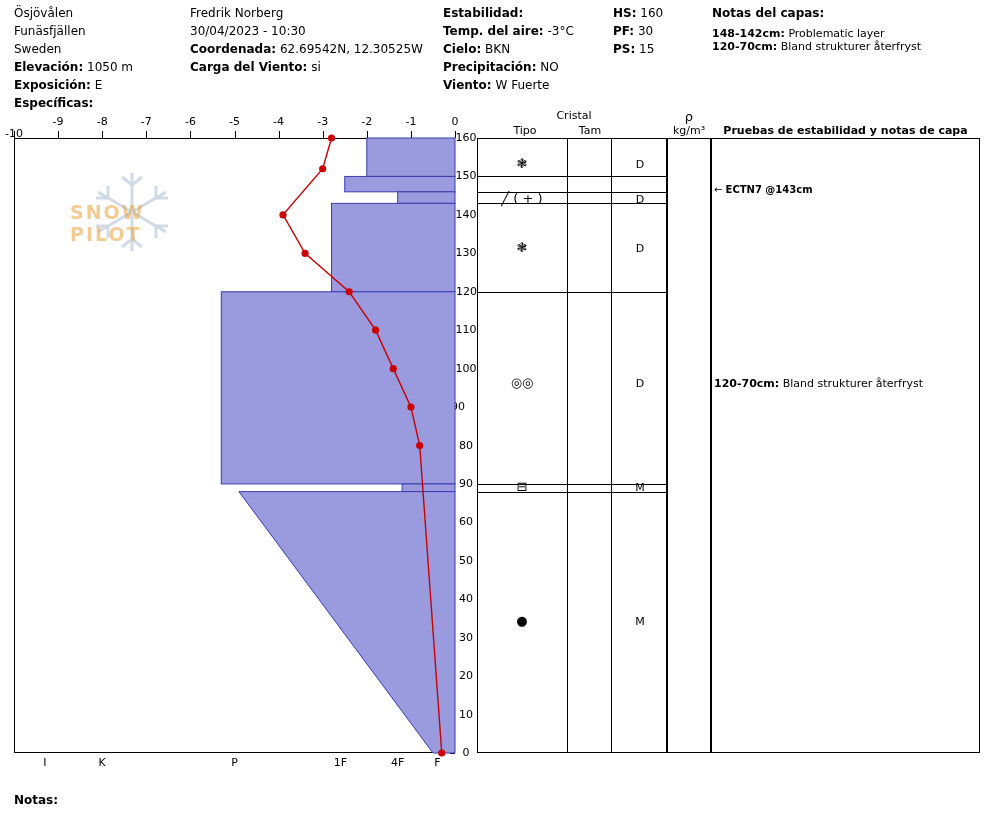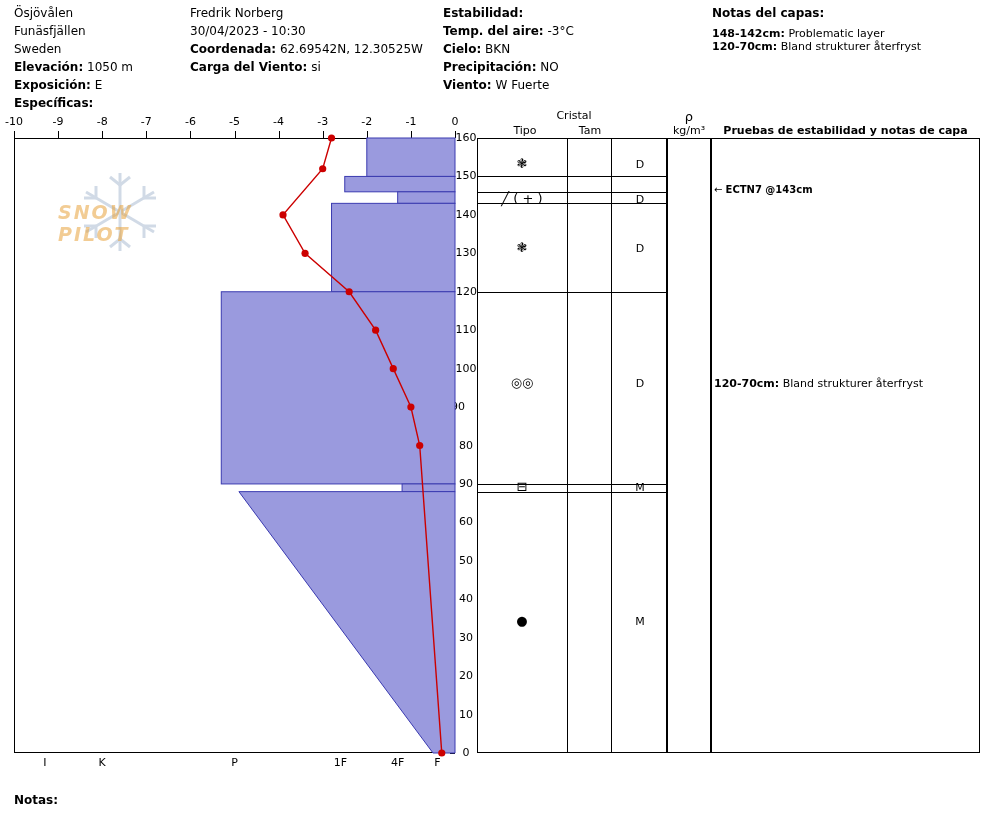--- a/index.html
+++ b/index.html
@@ -125,26 +125,25 @@
   }
   .notes-txt {
     position: absolute;
     font-size: 11px;
     white-space: nowrap;
   }
   .notes-txt b { font-weight: bold; }
 
   #logo {
     position: absolute;
-    left: 48px;
+    left: 60px;
     top: 50px;
     width: 160px;
     height: 100px;
     pointer-events: none;
-    font-style: italic;
   }
   #logo .lt {
     position: absolute;
     left: 10px;
     top: 38px;
     font-size: 19px;
     font-weight: bold;
     letter-spacing: 2px;
     color: #e8a33d;
     opacity: .55;
@@ -209,39 +208,53 @@
     <div class="row">
       <span class="lbl">Precipitación:</span>
       <span class="val">NO</span>
     </div>
     <div class="row">
       <span class="lbl">Viento:</span>
       <span class="val">W Fuerte</span>
     </div>
   </div>
 
+  <div class="col col4">
+    <div class="row">
+      <span class="lbl">HS:</span>
+      <span class="val">160</span>
+    </div>
+    <div class="row">
+      <span class="lbl">PF:</span>
+      <span class="val">30</span>
+    </div>
+    <div class="row">
+      <span class="lbl">PS:</span>
+      <span class="val">15</span>
+    </div>
+  </div>
 
   <div class="col col5">
     <div class="notes-title">Notas del capas:</div>
     <div class="note-line" style="margin-top:5px;">
       <span class="note-depth">148-142cm:</span>
       <span>Problematic layer</span>
     </div>
     <div class="note-line">
       <span class="note-depth">120-70cm:</span>
       <span>Bland strukturer återfryst</span>
     </div>
   </div>
 </div>
 
 <div id="plot-wrap">
 
   <div id="top-axis">
       <div class="tick-top" style="left: 14px; top: 18px;"></div>
-      <div class="tick-lbl" style="left: -1px; top: 2px;">-10</div>
+      <div class="tick-lbl" style="left: -1px; top: 14px;">-10</div>
       <div class="tick-top" style="left: 58.1px; top: 18px;"></div>
       <div class="tick-lbl" style="left: 43.1px; top: 2px;">-9</div>
       <div class="tick-top" style="left: 102.2px; top: 18px;"></div>
       <div class="tick-lbl" style="left: 87.2px; top: 2px;">-8</div>
       <div class="tick-top" style="left: 146.3px; top: 18px;"></div>
       <div class="tick-lbl" style="left: 131.3px; top: 2px;">-7</div>
       <div class="tick-top" style="left: 190.4px; top: 18px;"></div>
       <div class="tick-lbl" style="left: 175.4px; top: 2px;">-6</div>
       <div class="tick-top" style="left: 234.5px; top: 18px;"></div>
       <div class="tick-lbl" style="left: 219.5px; top: 2px;">-5</div>

